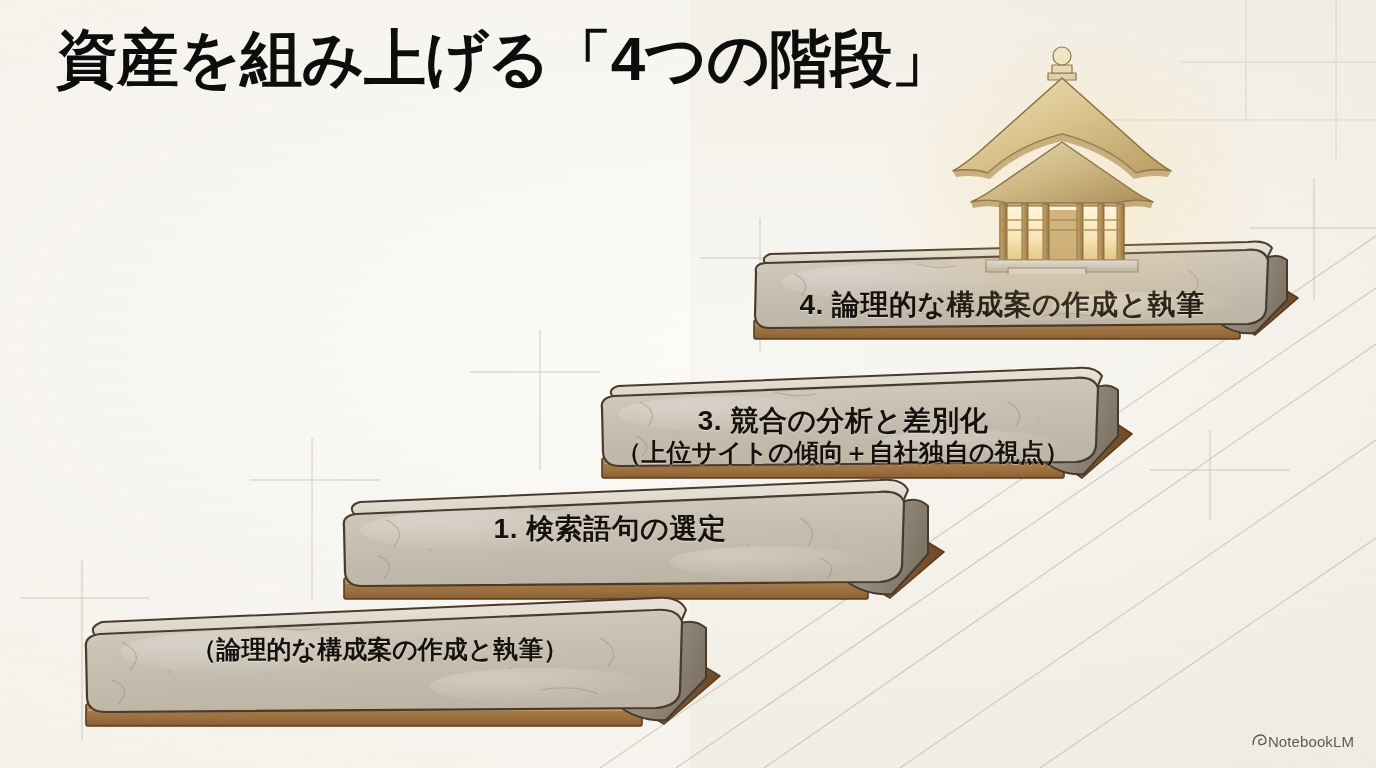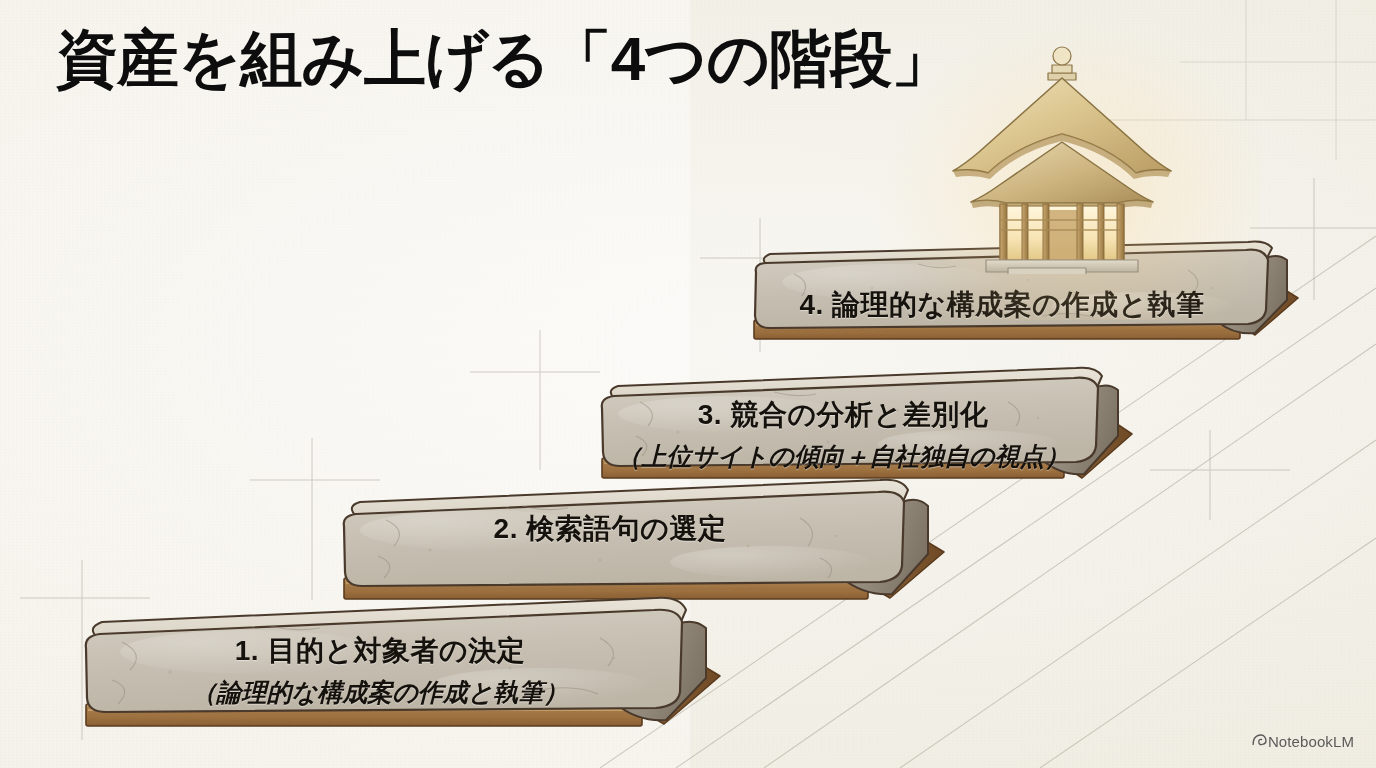--- a/index.html
+++ b/index.html
@@ -83,21 +83,21 @@
     z-index: 5;
     text-align: center;
     color: #15110c;
     font-weight: 800;
     line-height: 1.18;
     white-space: nowrap;
     pointer-events: none;
     text-shadow: 0 1px 1px rgba(255,255,255,.45);
   }
   .step-label .main { display: block; font-size: 28px; letter-spacing: .5px; }
-  .step-label .sub  { display: block; font-size: 25px; letter-spacing: 0px; margin-top: 11px; font-style: italic; }
+  .step-label .sub  { display: block; font-size: 25px; letter-spacing: 0px; margin-top: 1px; }
 
   
   .pagoda {
     position: absolute;
     left: 912px;
     top: 34px;
     width: 300px;
     height: 240px;
     z-index: 25;
   }
@@ -351,21 +351,21 @@
         </g>
         <g fill="#9d9486" opacity=".28">
           <circle cx="150" cy="74" r="1.5"></circle>
             <circle cx="210" cy="60" r="1.2"></circle>
           <circle cx="300" cy="84" r="1.5"></circle>
             <circle cx="370" cy="52" r="1.2"></circle>
           <circle cx="430" cy="70" r="1.6"></circle>
             <circle cx="510" cy="60" r="1.3"></circle>
         </g>
       </svg>
-      <div class="step-label" style="left:60px; top:40px; width:510px;">
+      <div class="step-label" style="left:60px; top:46px; width:510px;">
         <span class="main">3. 競合の分析と差別化</span>
         <span class="sub">（上位サイトの傾向＋自社独自の視点）</span>
       </div>
     </div>
 
     <div class="step" style="left:300px; top:470px; width:720px; height:180px;">
       <svg class="step-svg" width="720" height="180" viewBox="0 0 720 180">
 
         <path d="M566 114 L624 70 L644 82 L590 128 Z" fill="url(#woodSide)" stroke="#5a3b1e" stroke-width="1.6" stroke-linejoin="round"></path>
 
@@ -392,21 +392,21 @@
         <g fill="#9d9486" opacity=".28">
           <circle cx="130" cy="80" r="1.6"></circle>
             <circle cx="196" cy="64" r="1.2"></circle>
           <circle cx="300" cy="90" r="1.5"></circle>
             <circle cx="386" cy="56" r="1.2"></circle>
           <circle cx="448" cy="76" r="1.6"></circle>
             <circle cx="536" cy="66" r="1.3"></circle>
         </g>
       </svg>
       <div class="step-label" style="left:30px; top:42px; width:560px;">
-        <span class="main">2. 検索語句の選定</span>
+        <span class="main">1. 検索語句の選定</span>
       </div>
     </div>
 
     <div class="step" style="left:70px; top:586px; width:740px; height:185px;">
       <svg class="step-svg" width="740" height="185" viewBox="0 0 740 185">
 
         <path d="M570 124 L630 78 L650 90 L594 138 Z" fill="url(#woodSide)" stroke="#5a3b1e" stroke-width="1.6" stroke-linejoin="round"></path>
 
         <rect x="16" y="118" width="556" height="22" rx="2" fill="url(#woodFace)" stroke="#5a3b1e" stroke-width="1.6"></rect>
         <rect x="16" y="118" width="556" height="22" rx="2" fill="url(#woodGrain)" opacity=".55"></rect>
@@ -431,21 +431,20 @@
         <g fill="#9d9486" opacity=".28">
           <circle cx="100" cy="86" r="1.7"></circle>
             <circle cx="168" cy="70" r="1.2"></circle>
           <circle cx="290" cy="98" r="1.5"></circle>
             <circle cx="380" cy="60" r="1.3"></circle>
           <circle cx="440" cy="82" r="1.6"></circle>
             <circle cx="544" cy="72" r="1.3"></circle>
         </g>
       </svg>
       <div class="step-label" style="left:20px; top:48px; width:580px;">
-        <span class="main">1. 目的と対象者の決定</span>
         <span class="sub">（論理的な構成案の作成と執筆）</span>
       </div>
     </div>
 
   </div>
 
   <div class="watermark">
     <span>
       <svg width="17" height="17" viewBox="0 0 24 24" fill="none" stroke="#3a3a3a" stroke-width="1.9" stroke-linecap="round" stroke-linejoin="round">
         <path d="M3 19 Q3 8 11 6 Q19 4 21 12 Q22 18 16 19 Q11 20 11 15 Q11 11 15 12"></path>

